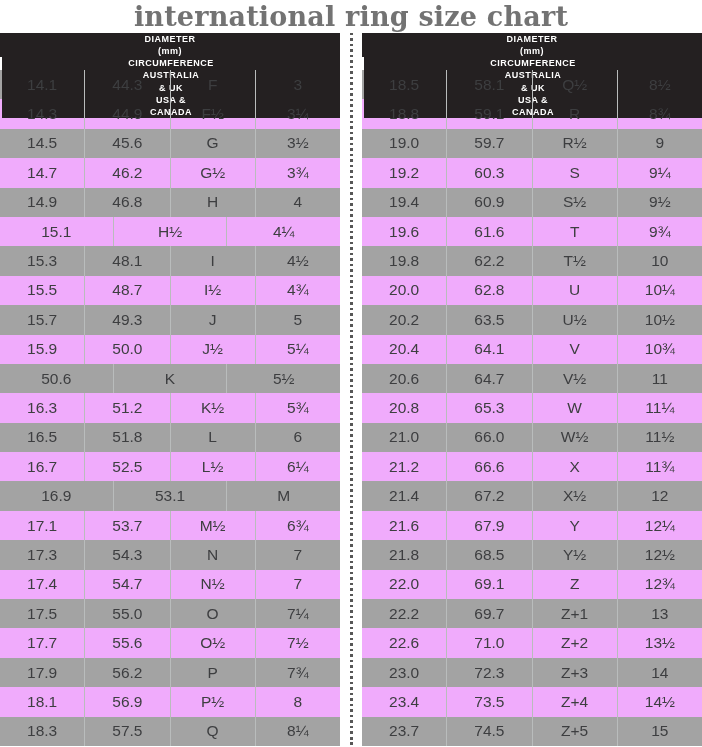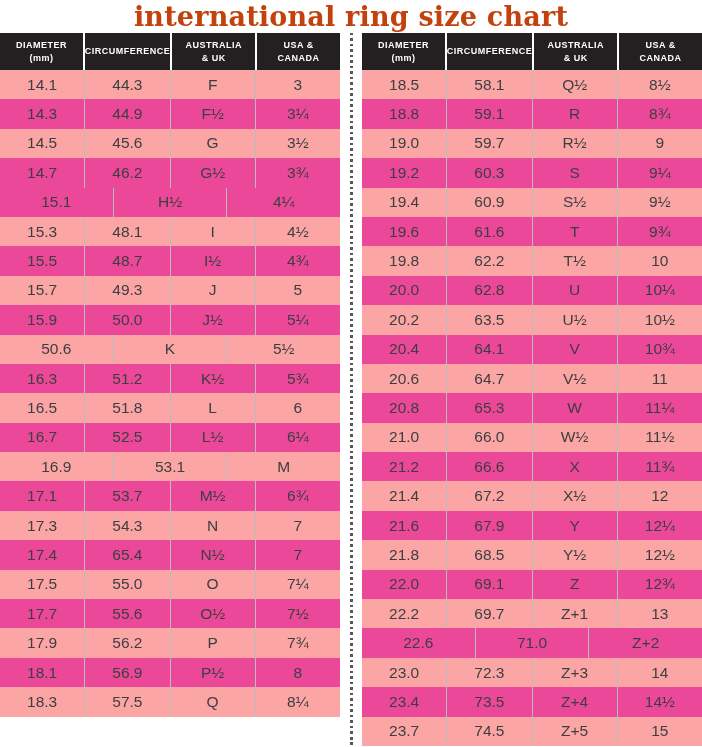--- a/index.html
+++ b/index.html
@@ -10,55 +10,56 @@
     font-family: "Liberation Sans", sans-serif;
     overflow: hidden;
   }
   .title {
     font-family: "DejaVu Serif", serif;
     font-weight: bold;
     font-size: 27px;
     line-height: 33px;
     height: 33px;
     text-align: center;
-    color: #c2410c;
+    color: #737373;
     letter-spacing: 0.2px;
   }
   .tables {
     display: flex;
     width: 702px;
     align-items: stretch;
   }
   .ring-table { width: 340px; }
   .thead {
     display: flex;
     height: 37px;
     background: #ffffff;
+    flex-direction: column;
   }
   .hcell {
     flex: 1 1 0;
     background: #242021;
     color: #ffffff;
     font-size: 9px;
     font-weight: bold;
     letter-spacing: 0.5px;
     line-height: 1.35;
     display: flex;
     align-items: center;
     justify-content: center;
     text-align: center;
     white-space: pre-line;
   }
   .hcell + .hcell { margin-left: 2px; }
   .trow {
     display: flex;
     height: 29.4px;
-    background: #fca5a5;
-  }
-  .trow.alt { background: #ec4899; }
+    background: #a3a3a3;
+  }
+  .trow.alt { background: #f0abfc; }
   .tcell {
     flex: 1 1 0;
     display: flex;
     align-items: center;
     justify-content: center;
     font-size: 15.5px;
     color: #3d3e40;
   }
   .tcell + .tcell { border-left: 1px solid #b9bcbc; }
   .divider {
@@ -111,20 +112,26 @@
             <div class="tcell">45.6</div>
             <div class="tcell">G</div>
             <div class="tcell">3½</div>
           </div>
           <div class="trow alt">
             <div class="tcell">14.7</div>
             <div class="tcell">46.2</div>
             <div class="tcell">G½</div>
             <div class="tcell">3¾</div>
           </div>
+          <div class="trow">
+            <div class="tcell">14.9</div>
+            <div class="tcell">46.8</div>
+            <div class="tcell">H</div>
+            <div class="tcell">4</div>
+          </div>
           <div class="trow alt">
             <div class="tcell">15.1</div>
             <div class="tcell">H½</div>
             <div class="tcell">4¼</div>
           </div>
           <div class="trow">
             <div class="tcell">15.3</div>
             <div class="tcell">48.1</div>
             <div class="tcell">I</div>
             <div class="tcell">4½</div>
@@ -182,21 +189,21 @@
             <div class="tcell">6¾</div>
           </div>
           <div class="trow">
             <div class="tcell">17.3</div>
             <div class="tcell">54.3</div>
             <div class="tcell">N</div>
             <div class="tcell">7</div>
           </div>
           <div class="trow alt">
             <div class="tcell">17.4</div>
-            <div class="tcell">65.4</div>
+            <div class="tcell">54.7</div>
             <div class="tcell">N½</div>
             <div class="tcell">7</div>
           </div>
           <div class="trow">
             <div class="tcell">17.5</div>
             <div class="tcell">55.0</div>
             <div class="tcell">O</div>
             <div class="tcell">7¼</div>
           </div>
           <div class="trow alt">
@@ -350,20 +357,21 @@
           <div class="trow">
             <div class="tcell">22.2</div>
             <div class="tcell">69.7</div>
             <div class="tcell">Z+1</div>
             <div class="tcell">13</div>
           </div>
           <div class="trow alt">
             <div class="tcell">22.6</div>
             <div class="tcell">71.0</div>
             <div class="tcell">Z+2</div>
+            <div class="tcell">13½</div>
           </div>
           <div class="trow">
             <div class="tcell">23.0</div>
             <div class="tcell">72.3</div>
             <div class="tcell">Z+3</div>
             <div class="tcell">14</div>
           </div>
           <div class="trow alt">
             <div class="tcell">23.4</div>
             <div class="tcell">73.5</div>

